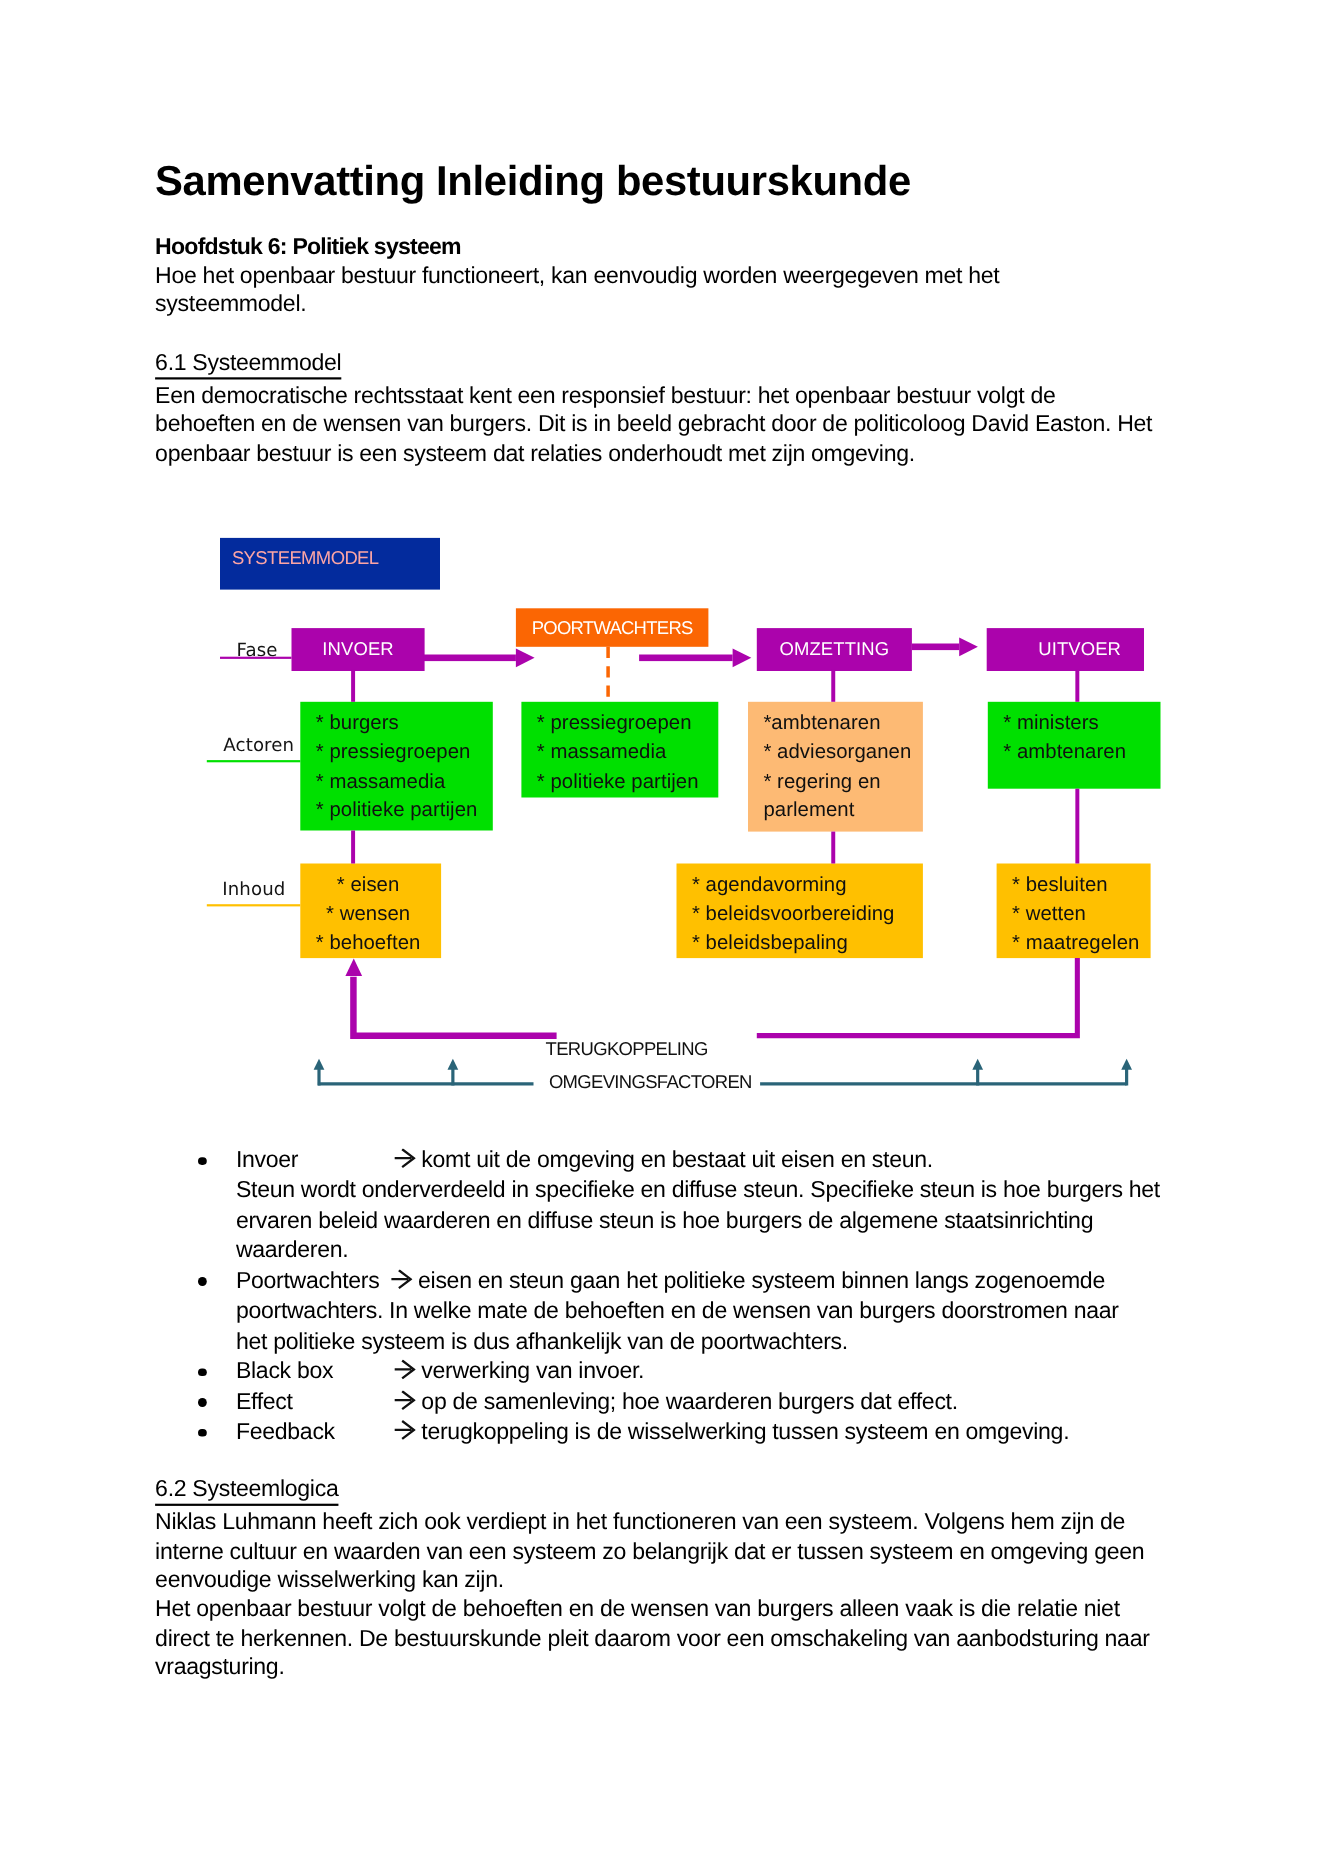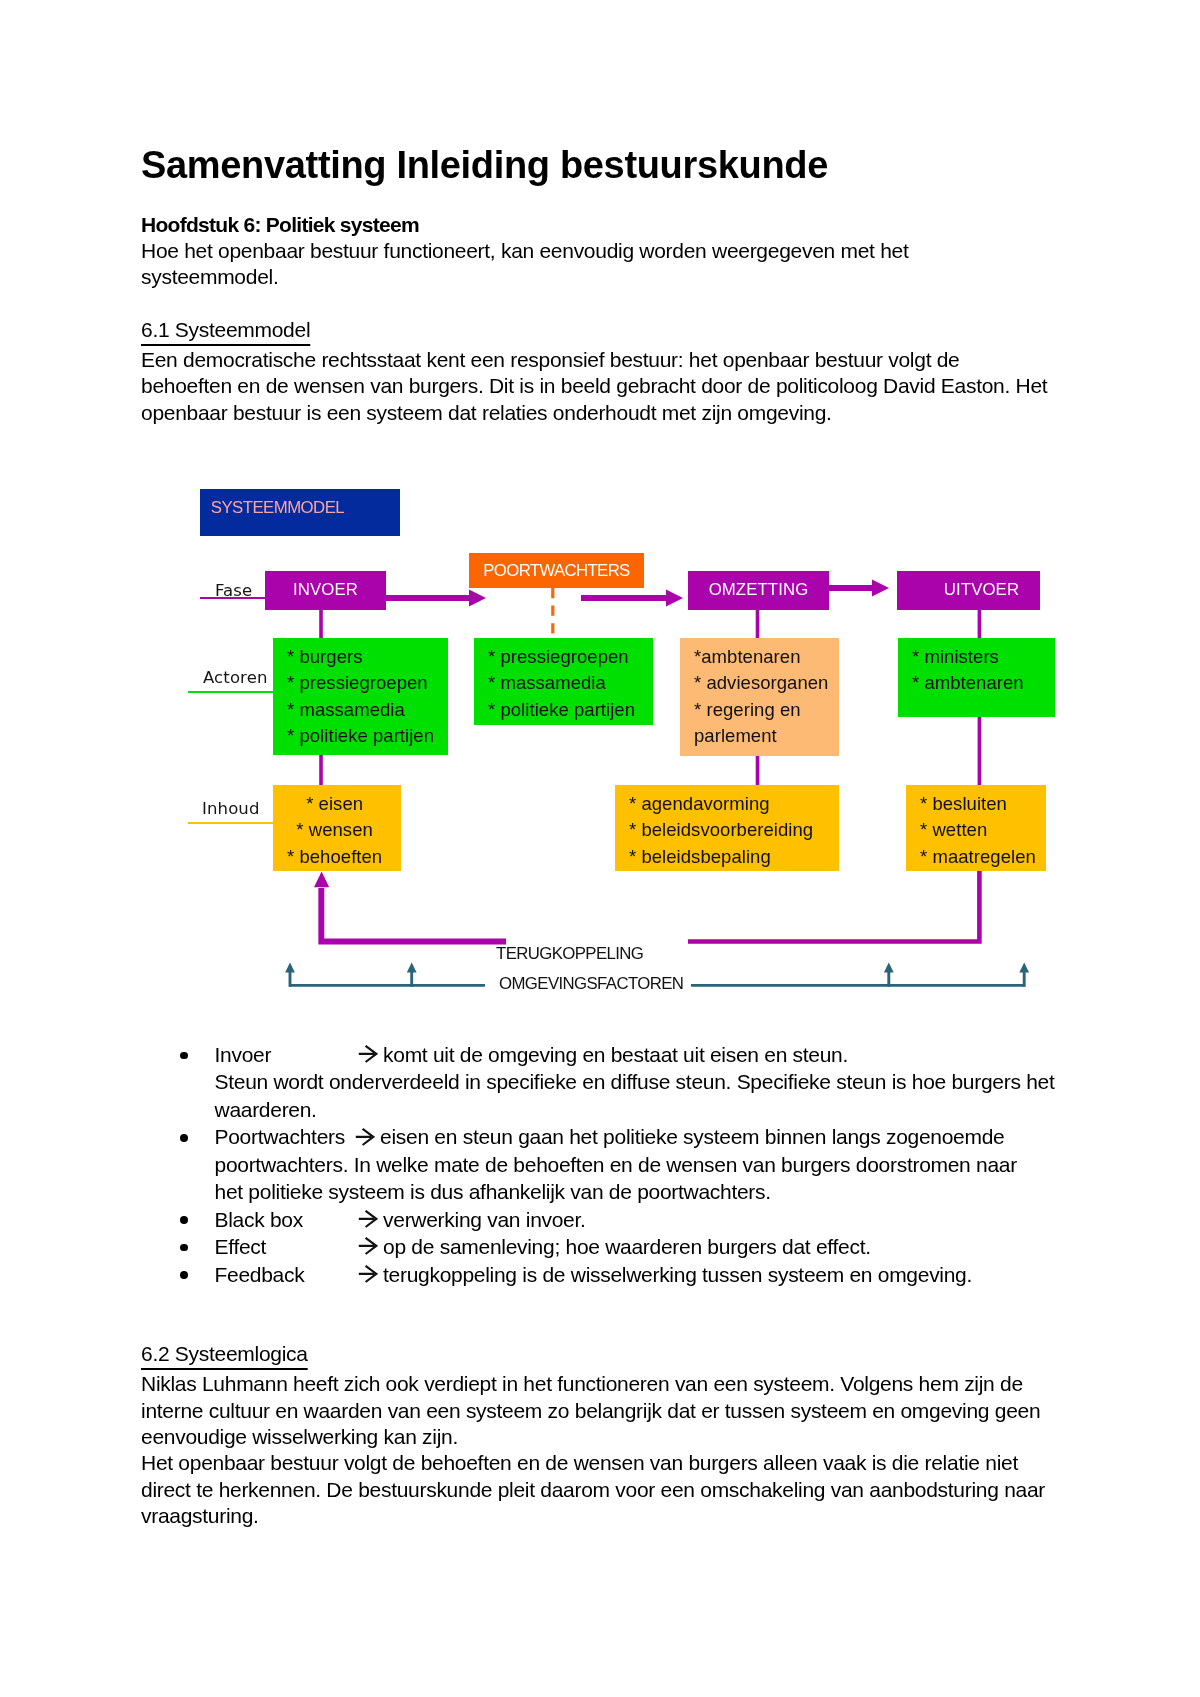--- a/index.html
+++ b/index.html
@@ -149,21 +149,21 @@
       <div style="position: absolute; left: 200px; top: 596.5px; width: 65px; height: 2px; background: rgb(171, 3, 172);"></div>
       <div class="rowlab" style="left: 203px; top: 668.1px;">Actoren</div>
       <div style="position: absolute; left: 188px; top: 690.5px; width: 85px; height: 2px; background: rgb(0, 224, 0);"></div>
       <div class="rowlab" style="left: 202px; top: 798.6px;">Inhoud</div>
       <div style="position: absolute; left: 188px; top: 822px; width: 85px; height: 2px; background: rgb(255, 192, 0);"></div>
     </div>
 
   <div class="bullets" id="bullets">
       <div class="bl"><span class="dot">•</span><span class="term">Invoer</span><span class="arrowglyph"><svg viewBox="0 0 24 18" width="24" height="18">
             <path d="M4.8 8.9 H20 M11.6 0.8 L22.3 8.9 L11.6 17" fill="none" stroke="#111" stroke-width="2.1" stroke-linecap="butt" stroke-linejoin="miter"></path>
-          </svg></span><span> komt uit de omgeving en bestaat uit eisen en steun.</span><div>Steun wordt onderverdeeld in specifieke en diffuse steun. Specifieke steun is hoe burgers het</div><div>waarderen.</div></div>
+          </svg></span><span> komt uit de omgeving en bestaat uit eisen en steun.</span><div>Steun wordt onderverdeeld in specifieke en diffuse steun. Specifieke steun is hoe burgers het</div><div>ervaren beleid waarderen en diffuse steun is hoe burgers de algemene staatsinrichting</div><div>waarderen.</div></div>
       <div class="bl"><span class="dot">•</span><span>Poortwachters </span><span class="arrowglyph"><svg viewBox="0 0 24 18" width="24" height="18">
             <path d="M4.8 8.9 H20 M11.6 0.8 L22.3 8.9 L11.6 17" fill="none" stroke="#111" stroke-width="2.1" stroke-linecap="butt" stroke-linejoin="miter"></path>
           </svg></span><span> eisen en steun gaan het politieke systeem binnen langs zogenoemde</span><div>poortwachters. In welke mate de behoeften en de wensen van burgers doorstromen naar</div><div>het politieke systeem is dus afhankelijk van de poortwachters.</div></div>
       <div class="bl"><span class="dot">•</span><span class="term">Black box</span><span class="arrowglyph"><svg viewBox="0 0 24 18" width="24" height="18">
             <path d="M4.8 8.9 H20 M11.6 0.8 L22.3 8.9 L11.6 17" fill="none" stroke="#111" stroke-width="2.1" stroke-linecap="butt" stroke-linejoin="miter"></path>
           </svg></span><span> verwerking van invoer.</span></div>
       <div class="bl"><span class="dot">•</span><span class="term">Effect</span><span class="arrowglyph"><svg viewBox="0 0 24 18" width="24" height="18">
             <path d="M4.8 8.9 H20 M11.6 0.8 L22.3 8.9 L11.6 17" fill="none" stroke="#111" stroke-width="2.1" stroke-linecap="butt" stroke-linejoin="miter"></path>
           </svg></span><span> op de samenleving; hoe waarderen burgers dat effect.</span></div>
       <div class="bl"><span class="dot">•</span><span class="term">Feedback</span><span class="arrowglyph"><svg viewBox="0 0 24 18" width="24" height="18">

